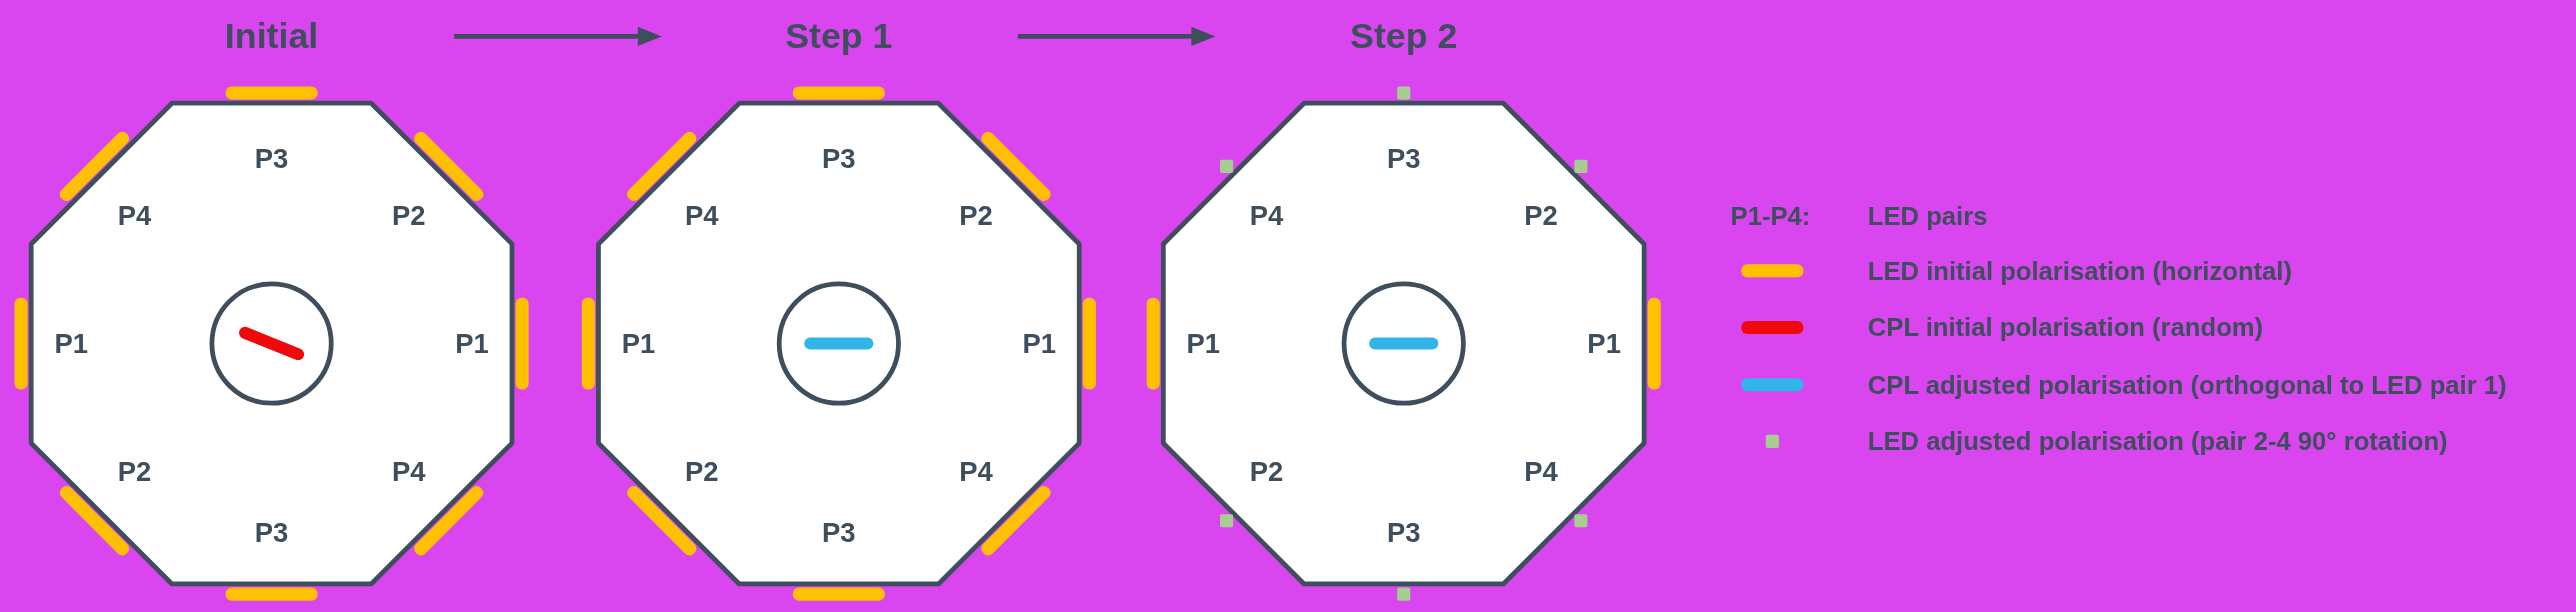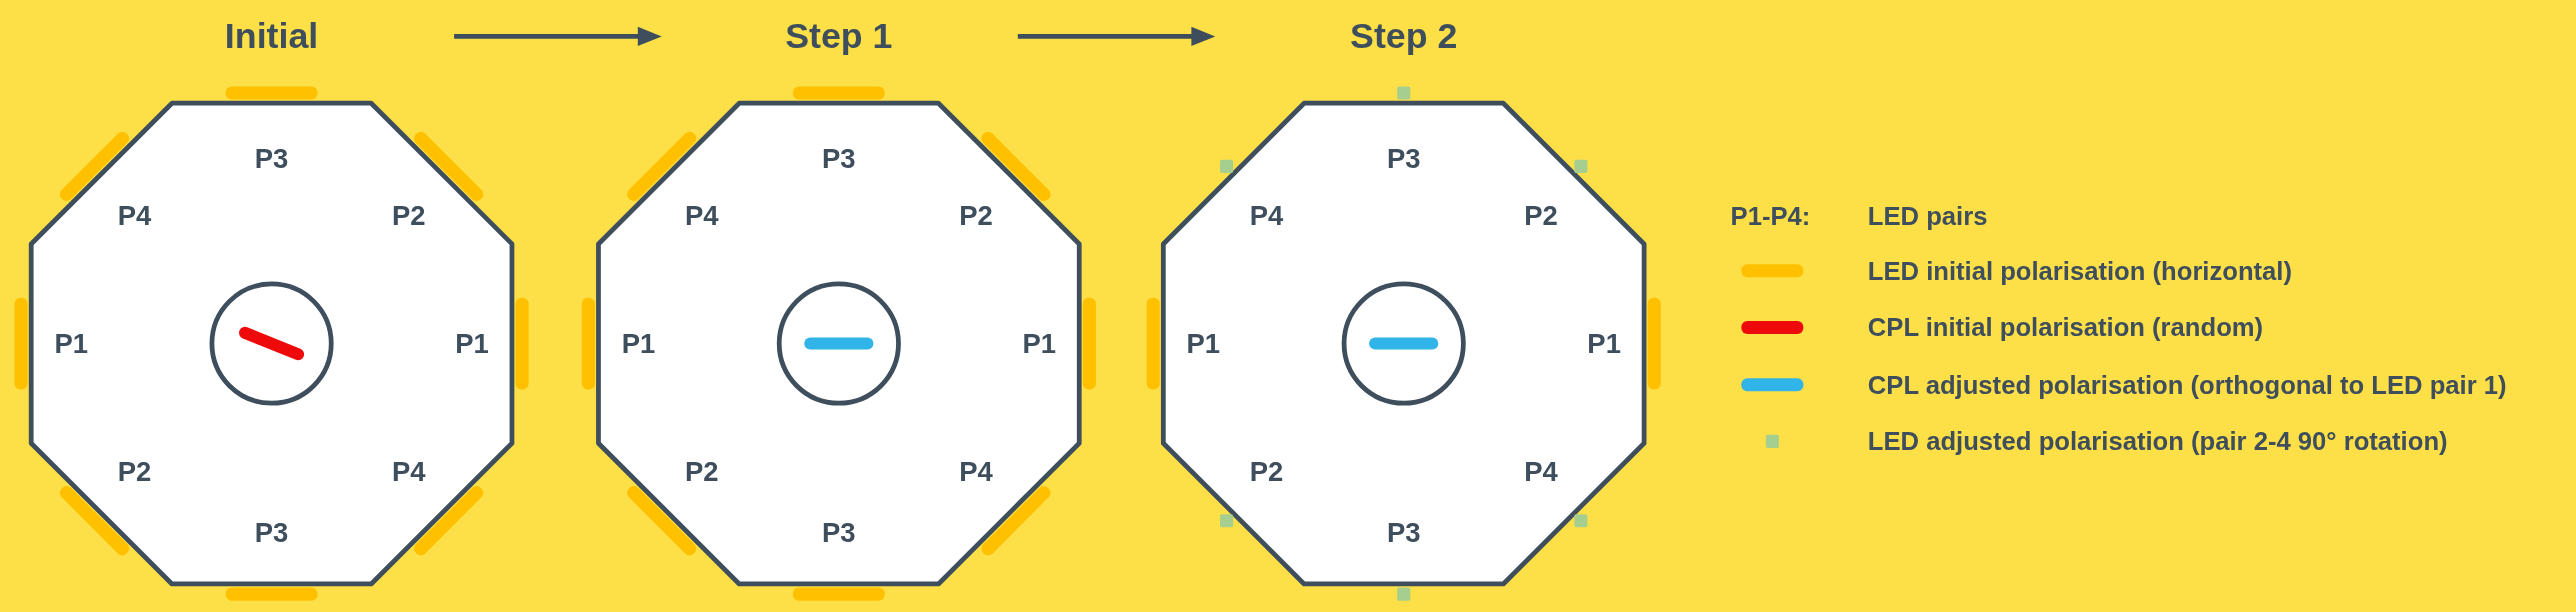--- a/index.html
+++ b/index.html
@@ -6,21 +6,21 @@
     --outline:#3e4e5c;
     --led-yellow:#ffc000;
     --cpl-red:#ee0a0a;
     --cpl-blue:#31b4e8;
     --led-green:#a6ce8e;
   }
   html,body{margin:0;padding:0;background:#ffffff;}
   .canvas{
     position:relative;
     width:2576px;height:612px;
-    background:#fde047;
+    background:#d946ef;
     font-family:"Liberation Sans",sans-serif;
     overflow:hidden;
   }
   svg{display:block;}
   .oct{fill:#ffffff;stroke:var(--outline);stroke-width:8;stroke-linejoin:round;}
   .circ{fill:#ffffff;stroke:var(--outline);stroke-width:8;}
   .yellow-bar{fill:var(--led-yellow);}
   .red-bar{fill:var(--cpl-red);}
   .blue-bar{fill:var(--cpl-blue);}
   .green-marker{fill:var(--led-green);}

